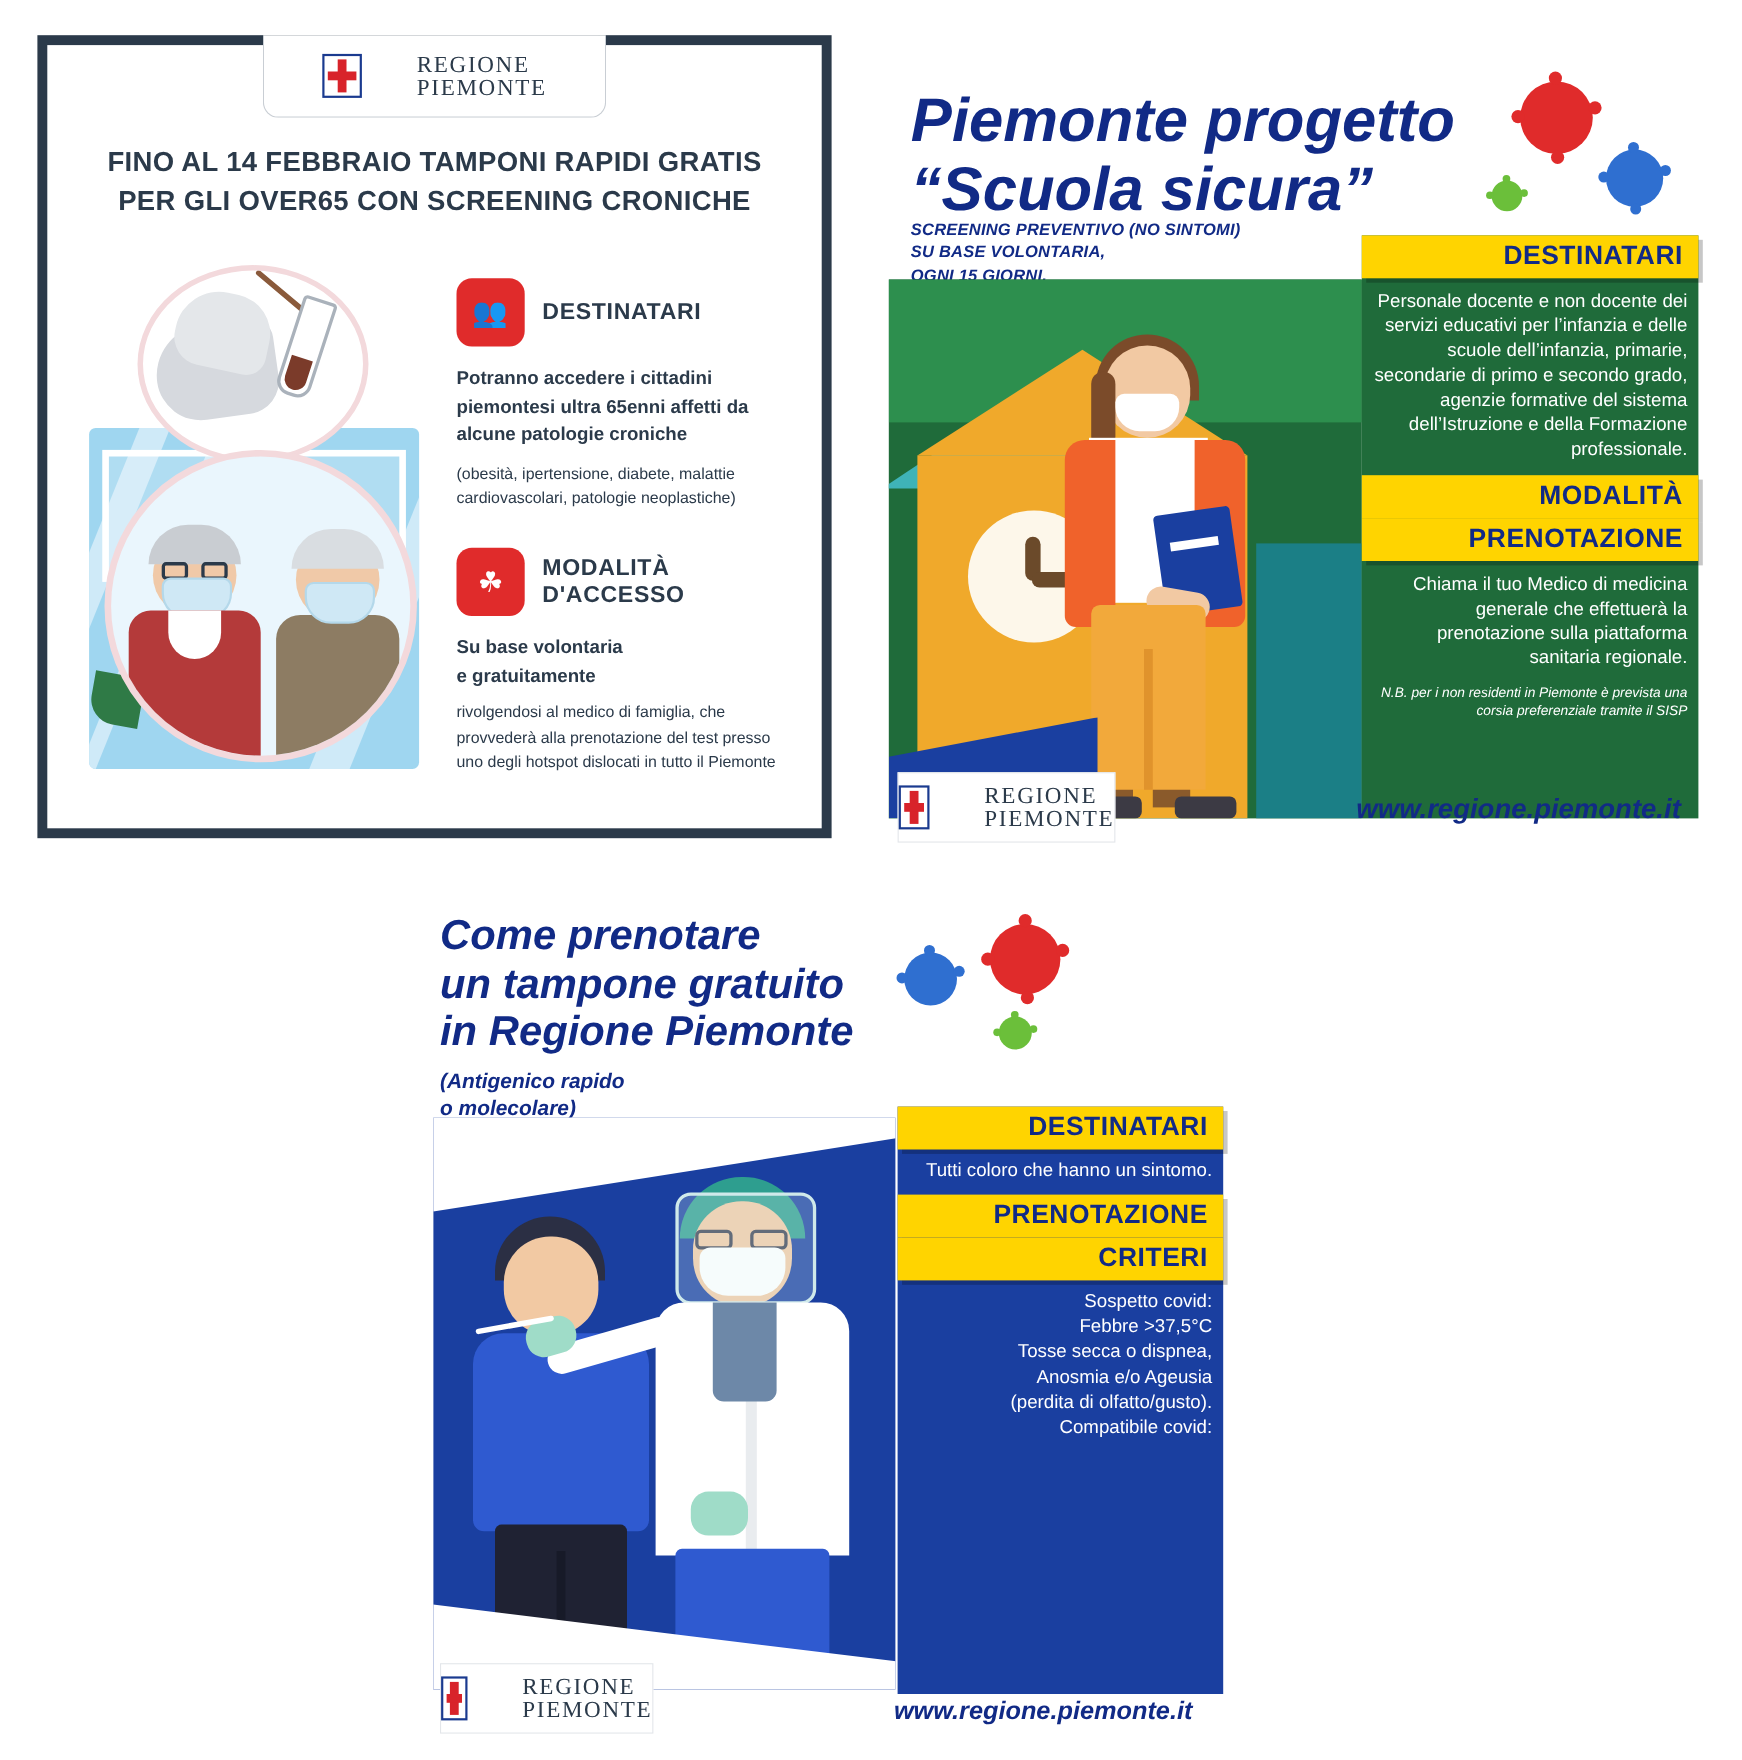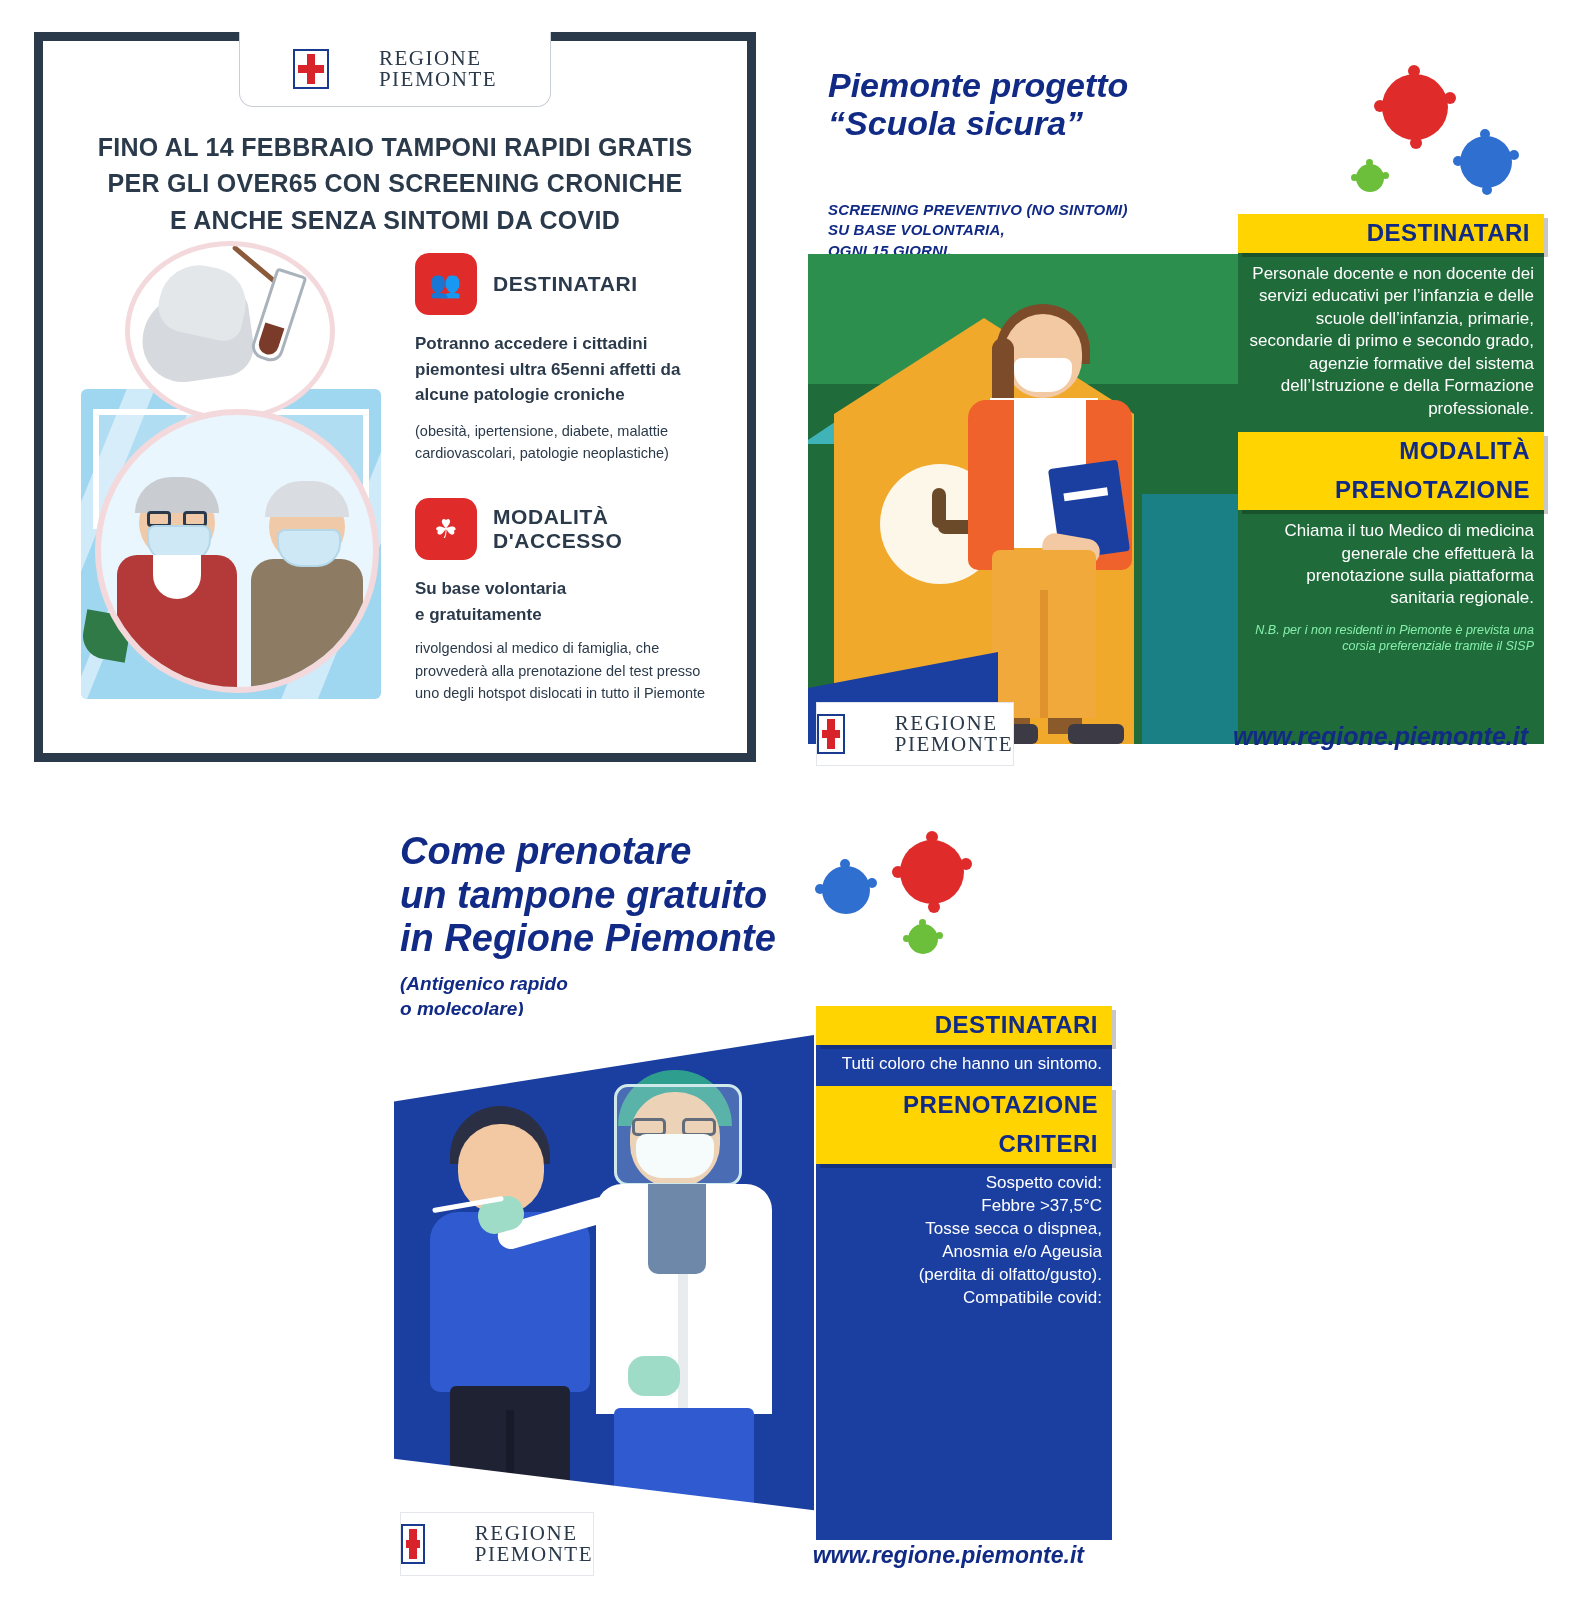--- a/index.html
+++ b/index.html
@@ -122,22 +122,22 @@
   }
   .sec-lead{color:#2b3a4a;font-weight:bold;font-size:17px;line-height:1.5;margin-top:16px;}
   .sec-small{color:#2b3a4a;font-size:14.5px;line-height:1.55;margin-top:12px;}
   .sec-note{color:#2b3a4a;font-size:14.5px;line-height:1.55;margin-top:10px;}
 
   
   #poster2{
     left:800px;top:28px;width:752px;height:740px;background:#ffffff;
   }
   #p2-title{
-    position:absolute;left:28px;top:38px;width:560px;
-    color:#112a86;font-weight:bold;font-style:italic;font-size:34px;line-height:1.12;
+    position:absolute;left:28px;top:50px;width:560px;
+    color:#112a86;font-weight:bold;font-style:italic;font-size:56px;line-height:1.12;
   }
   #p2-sub{
     position:absolute;left:28px;top:172px;width:330px;
     color:#112a86;font-weight:bold;font-style:italic;font-size:15px;line-height:1.35;
     letter-spacing:.2px;
   }
 
   #p2-art{
     position:absolute;left:8px;top:226px;width:430px;height:490px;
     background:#1f6b3a;overflow:hidden;
@@ -190,21 +190,21 @@
 
   #p2-panel{
     position:absolute;left:438px;top:186px;width:306px;height:530px;background:#1f6b3a;
   }
   .yellow-bar{
     background:#ffd400;color:#112a86;font-weight:bold;font-size:24px;
     text-align:right;padding:5px 14px 6px 0;letter-spacing:.5px;
   }
   .yellow-bar.shadow{box-shadow:4px 4px 0 rgba(0,0,0,.22);}
   .panel-text{color:#ffffff;font-size:17px;line-height:1.32;text-align:right;padding:10px 10px 12px 10px;}
-  .panel-note{color:#86efac;font-size:12.5px;font-style:italic;line-height:1.3;text-align:right;padding:0 10px;}
+  .panel-note{color:#ffffff;font-size:12.5px;font-style:italic;line-height:1.3;text-align:right;padding:0 10px;}
   #p2-bottom{
     position:absolute;left:8px;top:672px;width:736px;height:70px;
   }
   .logo-box{
     position:absolute;left:8px;top:2px;width:196px;height:62px;background:#ffffff;
     display:flex;align-items:center;justify-content:center;gap:10px;
     border:1px solid #e3e6ea;
   }
   .site-url{
     position:absolute;right:16px;top:22px;color:#112a86;font-weight:bold;font-style:italic;font-size:25px;
@@ -281,21 +281,20 @@
       <div class="rp-words">
         <div class="l1">REGIONE</div>
         <div class="l2">PIEMONTE</div>
       </div>
     </div>
   </div>
 
   <div id="p1-head">
     <div>FINO AL 14 FEBBRAIO TAMPONI RAPIDI GRATIS</div>
     <div>PER GLI OVER65 CON SCREENING CRONICHE</div>
-    <div>E ANCHE SENZA SINTOMI DA COVID</div>
   </div>
 
   <div id="p1-illus">
     <div class="scene-bg">
       <div class="stripe s1"></div>
         <div class="stripe s2"></div>
         <div class="stripe s3"></div>
       <div class="window-frame"></div>
       <div class="green-leaf"></div>
     </div>

